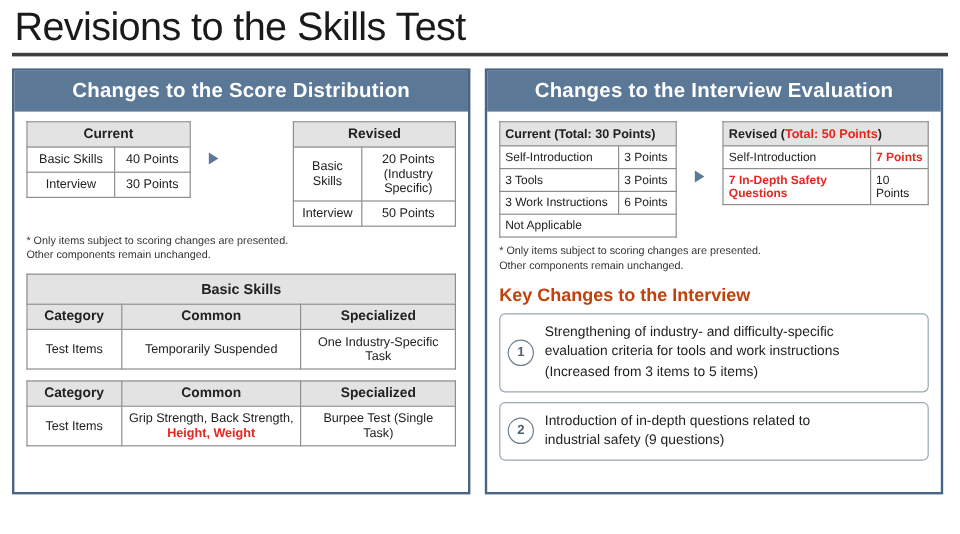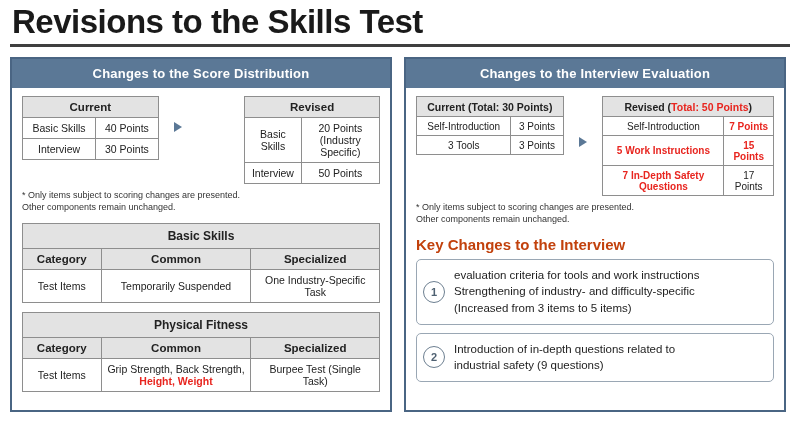--- a/index.html
+++ b/index.html
@@ -7,21 +7,21 @@
   body {
     width: 800px; height: 445px;
     background: #ffffff;
     font-family: "Liberation Sans", sans-serif;
     color: #222;
     position: relative;
     overflow: hidden;
   }
   .page-title {
     font-size: 33px;
-    font-weight: bold;
+    font-weight: normal;
     letter-spacing: -0.5px;
     color: #1a1a1a;
     padding: 4px 12px 0 12px;
     line-height: 1.1;
   }
   .title-rule {
     height: 3px;
     background: #3f3f3f;
     margin: 4px 10px 0 10px;
   }
@@ -34,21 +34,21 @@
     border: 2px solid #4a6583;
     background: #fff;
     padding: 0;
   }
   .panel-left { width: 382px; height: 355px; }
   .panel-right { width: 382px; height: 355px; }
   .panel-header {
     background: #5b7896;
     color: #fff;
     font-weight: bold;
-    font-size: 13px;
+    font-size: 17px;
     text-align: center;
     padding: 7px 4px;
     letter-spacing: 0.2px;
   }
   .panel-body { padding: 8px 10px; }
 
   table { border-collapse: collapse; }
   .tbl {
     width: 100%;
     font-size: 10.5px;
@@ -104,21 +104,20 @@
     font-size: 12px;
     text-align: center;
     padding: 5px;
   }
 
   
   .rtbl { font-size: 10px; }
   .rtbl td {
     border: 1px solid #8e8e8e;
     padding: 3.5px 4px;
-    text-align: center;
   }
   .rtbl .sub-hdr {
     background: #e3e3e3;
     font-weight: bold;
     font-size: 10.5px;
   }
   .key-title {
     font-size: 15px;
     font-weight: bold;
     margin: 10px 0 6px 0;
@@ -216,21 +215,20 @@
           <tr>
             <td>Test Items</td>
             <td>Temporarily Suspended</td>
             <td>One Industry-Specific Task</td>
           </tr>
         </tbody>
           </table>
       </div>
 
       <div class="block">
-        <div class="block-title">Physical Fitness</div>
         <table class="tbl">
           <tbody>
               <tr>
             <td class="hdr" style="width:22%">Category</td>
             <td class="hdr" style="width:42%">Common</td>
             <td class="hdr" style="width:36%">Specialized</td>
           </tr>
           <tr>
             <td>Test Items</td>
             <td>
@@ -258,63 +256,66 @@
               <td class="sub-hdr" colspan="2">Current (Total: 30 Points)</td>
             </tr>
             <tr>
               <td>Self-Introduction</td>
               <td>3 Points</td>
             </tr>
             <tr>
               <td>3 Tools</td>
               <td>3 Points</td>
             </tr>
+            <tr>
+              <td>3 Work Instructions</td>
+              <td>6 Points</td>
+            </tr>
+            <tr>
+              <td colspan="2">Not Applicable</td>
+            </tr>
           </tbody>
             </table>
         </div>
 
         <div class="arrow-mid" style="height:92px">
           <div class="tri"></div>
         </div>
 
         <div style="width:186px">
           <table class="rtbl" style="width:100%">
             <tbody>
                 <tr>
               <td class="sub-hdr" colspan="2"><span>Revised (</span><span class="red">Total: 50 Points</span><span>)</span></td>
             </tr>
             <tr>
               <td>Self-Introduction</td>
               <td class="red">7 Points</td>
             </tr>
             <tr>
-              <td class="red">5 Work Instructions</td>
-              <td class="red">15 Points</td>
-            </tr>
-            <tr>
               <td class="red">7 In-Depth Safety Questions</td>
-              <td>17 Points</td>
+              <td>10 Points</td>
             </tr>
           </tbody>
             </table>
         </div>
       </div>
 
       <div class="note">
         <div>* Only items subject to scoring changes are presented.</div>
         <div>Other components remain unchanged.</div>
       </div>
 
       <div class="key-title">Key Changes to the Interview</div>
 
       <div class="key-row">
         <div class="circle">1</div>
         <div class="key-text">
+          <div>Strengthening of industry- and difficulty-specific</div>
           <div>evaluation criteria for tools and work instructions</div>
-          <div>Strengthening of industry- and difficulty-specific</div>
           <div>(Increased from 3 items to 5 items)</div>
         </div>
       </div>
 
       <div class="key-row">
         <div class="circle">2</div>
         <div class="key-text">
           <div>Introduction of in-depth questions related to</div>
           <div>industrial safety (9 questions)</div>
         </div>

